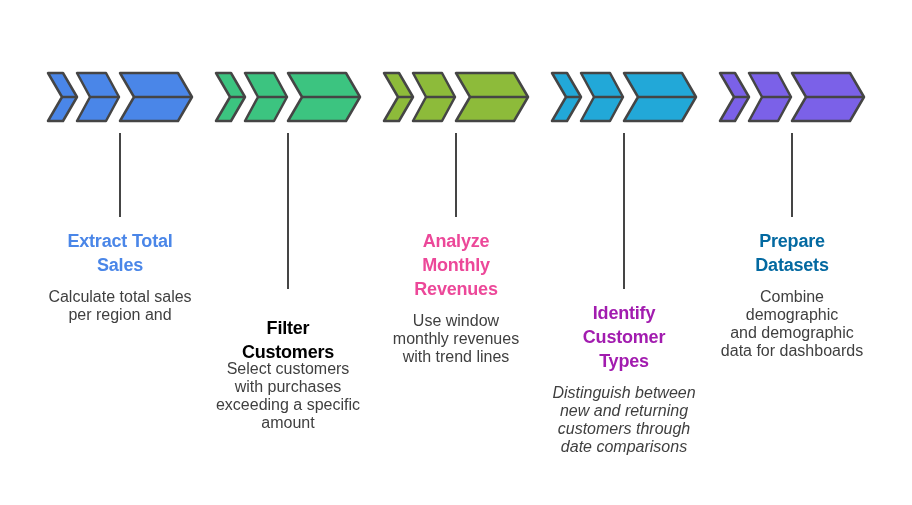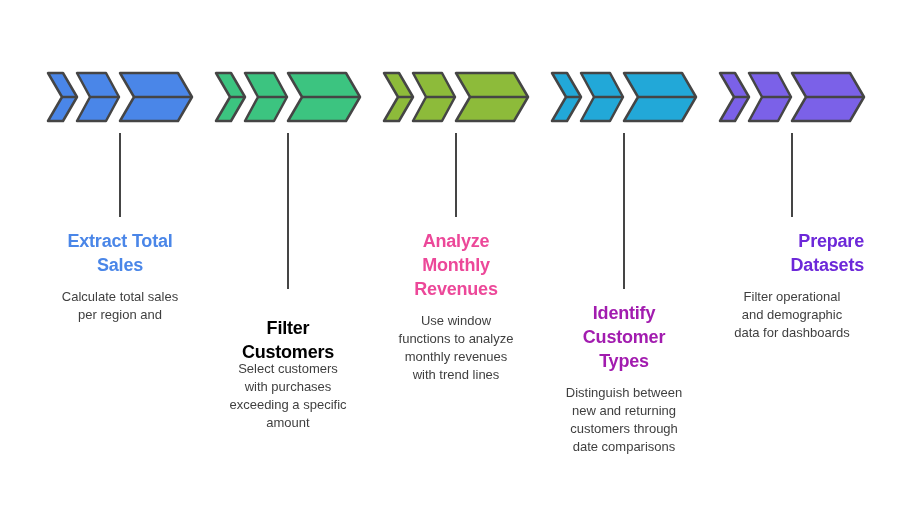--- a/index.html
+++ b/index.html
@@ -3,21 +3,21 @@
 <meta charset="utf-8">
 <style>
   html, body { margin:0; padding:0; background:#ffffff; }
   body { width:912px; height:505px; position:relative; overflow:hidden;
          font-family:"Liberation Sans", "DejaVu Sans", sans-serif; }
   #diagram { position:absolute; left:0; top:0; width:912px; height:505px; }
   .step { position:absolute; width:168px; }
   .title { position:absolute; left:0; width:144px; text-align:center;
            font-weight:bold; font-size:18px; line-height:24px; letter-spacing:-0.2px; }
   .desc { position:absolute; left:-4px; width:152px; text-align:center;
-          color:#3f3f3f; font-size:13px; line-height:18px; }
+          color:#3f3f3f; font-size:16px; line-height:18px; }
 </style>
 </head>
 <body>
 
 <div id="diagram">
   <svg id="chev-svg" width="912" height="505" style="position:absolute;left:0;top:0">
       <g>
         <path d="M48,73 L63,73 L77,97 L63,121 L48,121 L62,97 Z" fill="#4A86E8" stroke="#454545" stroke-width="2.5" stroke-linejoin="round"></path>
         <line x1="62" y1="97" x2="77" y2="97" stroke="#454545" stroke-width="2.5"></line>
         <path d="M77,73 L106,73 L119,97 L106,121 L77,121 L90,97 Z" fill="#4A86E8" stroke="#454545" stroke-width="2.5" stroke-linejoin="round"></path>
@@ -86,42 +86,41 @@
       </div>
     </div>
     <div class="step" style="left: 384px; top: 229px;">
       <div class="title" style="top: 0px; color: #ec4899;">
         <div>Analyze</div>
         <div>Monthly</div>
         <div>Revenues</div>
       </div>
       <div class="desc" style="top: 83px;">
         <div>Use window</div>
-        <div>functions to analyze</div>
         <div>monthly revenues</div>
         <div>with trend lines</div>
       </div>
     </div>
     <div class="step" style="left: 552px; top: 301px;">
       <div class="title" style="top: 0px; color: #a21caf;">
         <div>Identify</div>
         <div>Customer</div>
         <div>Types</div>
       </div>
-      <div class="desc" style="top: 83px;">
+      <div class="desc" style="top: 83px; font-style: italic;">
         <div>Distinguish between</div>
         <div>new and returning</div>
         <div>customers through</div>
         <div>date comparisons</div>
       </div>
     </div>
     <div class="step" style="left: 720px; top: 229px;">
-      <div class="title" style="top: 0px; color: #6d28d9; text-align: right;">
+      <div class="title" style="top: 0px; color: #0369a1;">
         <div>Prepare</div>
         <div>Datasets</div>
       </div>
       <div class="desc" style="top: 59px;">
-        <div>Filter operational</div>
+        <div>Combine demographic</div>
         <div>and demographic</div>
         <div>data for dashboards</div>
       </div>
     </div>
   </div>
 
 </body></html>

